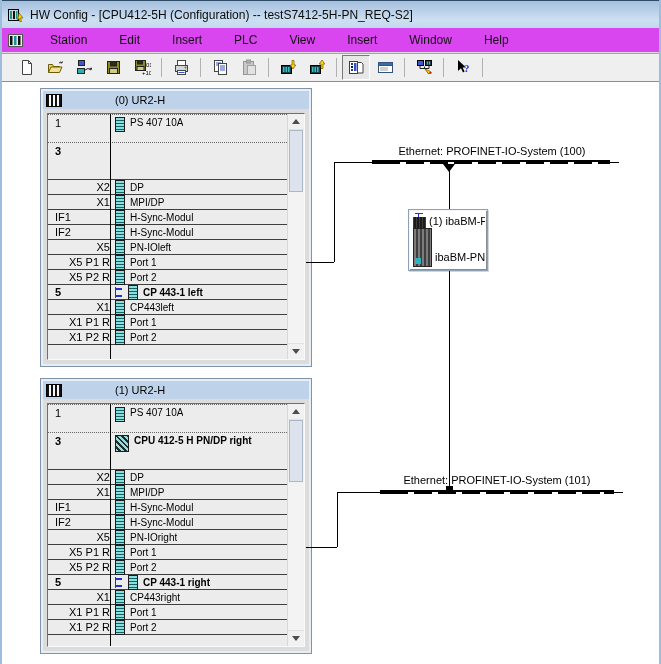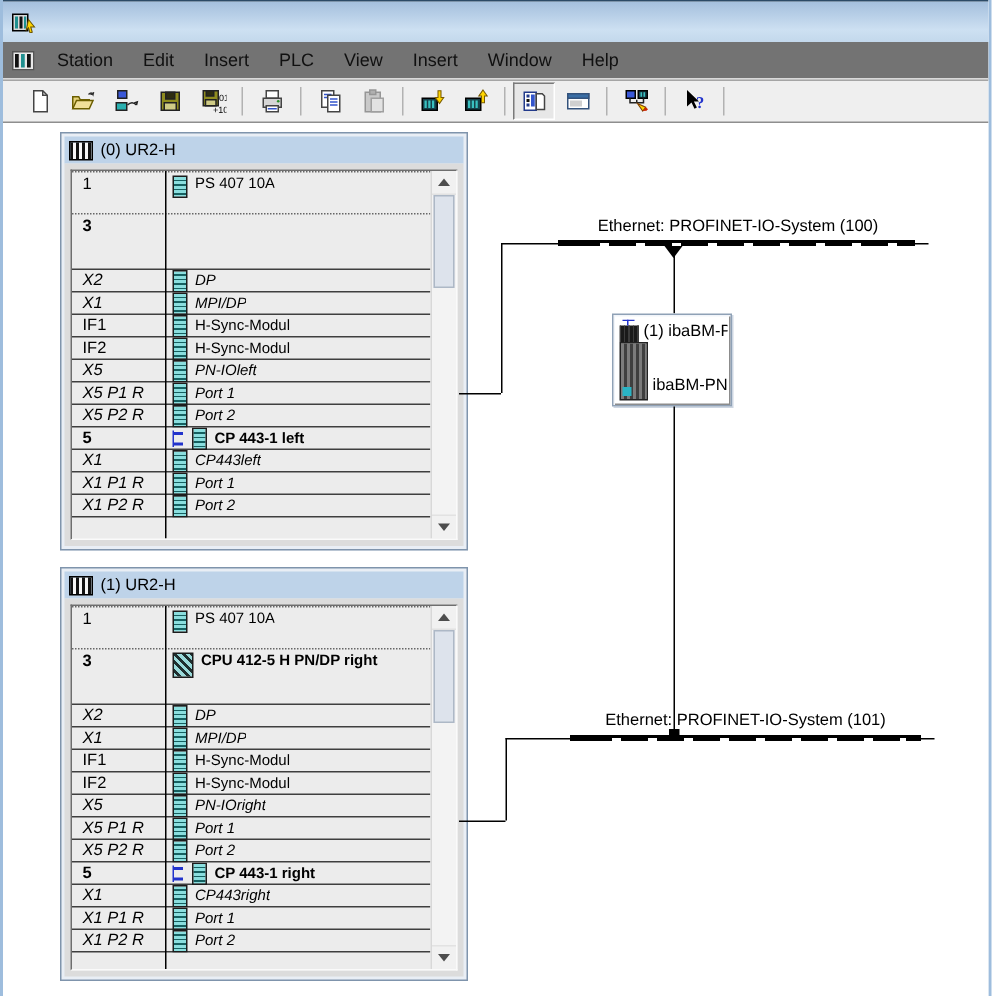--- a/index.html
+++ b/index.html
@@ -9,22 +9,22 @@
     border-left:2px solid #9ebddd;border-right:2px solid #9ebddd;box-sizing:border-box;
   }
   
   .titlebar{
     height:27px;border-top:1px solid #2c4a66;
     background:linear-gradient(#a4bfdd,#cde0f2 70%,#c3d8ec);
     display:flex;align-items:center;padding:0 6px;gap:6px;
   }
   .titlebar .ttext{font-size:12px;color:#0c0c0c;white-space:nowrap;}
   .menubar{
-    height:24px;background:#737373;display:flex;align-items:center;
-    padding:0 6px;gap:2px;border-bottom:1px solid #d9d9d9;
+    height:24px;background:#d946ef;display:flex;align-items:center;
+    padding:0 6px;gap:14px;border-bottom:1px solid #d9d9d9;
   }
   .menubar .mitem{font-size:12px;color:#101010;padding:3px 9px;cursor:default;}
   .menubar .micon{margin-right:4px;display:flex;align-items:center;}
   .toolbar{
     height:29px;background:#efefef;border-top:1px solid #a5a5a5;border-bottom:1px solid #8e8e8e;
     display:flex;align-items:center;padding:0 4px 0 10px;gap:1px;box-sizing:border-box;
   }
   .tbtn{width:26px;height:23px;display:flex;align-items:center;justify-content:center;border:1px solid transparent;}
   .tbtn.pressed{border-color:#7a7a7a #ffffff #ffffff #7a7a7a;background:#e7e7e7;}
   .tsep{width:1px;height:19px;background:#b2b2b2;margin:0 4px;}
@@ -35,39 +35,39 @@
   .rail::after{
     content:"";position:absolute;left:10px;right:10px;bottom:0;height:2px;
     background:repeating-linear-gradient(90deg,transparent 0 18px,#fff 18px 24px);
   }
   .rail-label{position:absolute;font-size:11px;color:#000;text-align:center;white-space:nowrap;}
   .tri-down{position:absolute;width:0;height:0;border-left:6px solid transparent;border-right:6px solid transparent;border-top:8px solid #000;}
   .notch{position:absolute;background:#000;}
   
   .rack-window{position:absolute;width:266px;border:1px solid #7f94ac;padding:2px;background:#e9eef5;box-sizing:content-box;}
   .rack-titlebar{height:18px;background:#bed3e9;display:flex;align-items:center;gap:5px;padding:0 3px;}
-  .rack-title{font-size:11px;color:#000;}
+  .rack-title{font-size:11px;color:#000;margin-left:48px;}
   .rack-icon{width:14px;height:11px;border:1px solid #000;
     background:repeating-linear-gradient(90deg,#111 0 2px,#f6f6f6 2px 4px);}
   .rack-body{padding:4px;background:#dcdcdc;}
   .rack-table{
     position:relative;background:#ececec;border:1px solid;border-color:#6e6e6e #fafafa #fafafa #6e6e6e;
     overflow:hidden;
   }
   .rack-table.h0{height:245px;} .rack-table.h1{height:242px;}
   .col-divider{position:absolute;left:62px;top:0;bottom:0;width:1px;background:#000;}
   .rack-row{display:flex;height:15px;box-sizing:border-box;border-bottom:1px solid #3f3f3f;align-items:center;margin-right:17px;}
   .rack-row.tall-a{height:29px;border-top:1px dotted #666;border-bottom:1px dotted #666;align-items:flex-start;}
   .rack-row.tall-b{height:37px;align-items:flex-start;}
   .rack-row.tall-a .slot,.rack-row.tall-b .slot{padding-top:2px;}
   .rack-row.tall-a .cell,.rack-row.tall-b .cell{padding-top:2px;}
   .slot{width:62px;box-sizing:border-box;padding-left:7px;font-size:11px;color:#000;flex:none;}
   .cell{flex:1;display:flex;align-items:center;gap:5px;padding-left:5px;overflow:hidden;white-space:nowrap;min-width:0;}
   .rack-row.tall-a .cell,.rack-row.tall-b .cell{align-items:flex-start;}
-  .it{font-style:italic;} .b{font-weight:bold;}
+  .it{text-align:right;} .b{font-weight:bold;}
   .mod-name{font-size:10px;color:#000;overflow:hidden;}
   .mod-icon{width:8px;height:13px;flex:none;border:1px solid #1c1c1c;
     background:repeating-linear-gradient(180deg,#8adede 0 2px,#156060 2px 3px);}
   .mod-icon.big{width:12px;height:15px;
     background:repeating-linear-gradient(45deg,#9adada 0 2px,#1f2f2f 2px 4px);}
   .plug-icon{width:7px;height:11px;flex:none;position:relative;border-left:1px solid #2233cc;}
   .plug-icon::before,.plug-icon::after{content:"";position:absolute;left:0;width:6px;height:2px;background:#2233cc;}
   .plug-icon::before{top:1px;} .plug-icon::after{bottom:1px;}
   
   .vscroll{position:absolute;top:0;right:0;bottom:0;width:16px;background:#f3f3f3;border-left:1px solid #d8d8d8;}
@@ -102,20 +102,21 @@
 <div class="titlebar">
   <span style="display:flex;">
     <svg width="16" height="15" viewBox="0 0 16 15">
       <rect x="0.5" y="2.5" width="10" height="11" fill="#d8d8d8" stroke="#000"></rect>
       <rect x="2" y="4" width="2" height="8" fill="#1f8f8f"></rect>
       <rect x="5" y="4" width="2" height="8" fill="#111"></rect>
       <rect x="8" y="4" width="1.5" height="8" fill="#1f8f8f"></rect>
       <polygon points="11,6 15,11 12.5,11 13.5,14.5 12,15 11,11.5 9.5,13" fill="#ffd500" stroke="#6b5400" stroke-width="0.7"></polygon>
     </svg>
   </span>
+  <span class="ttext">HW Config - [CPU412-5H (Configuration) -- testS7412-5H-PN_REQ-S2]</span>
 </div>
 
 <div class="menubar">
   <span class="micon">
     <svg width="15" height="13" viewBox="0 0 15 13">
       <rect x="0.5" y="0.5" width="14" height="12" fill="#e8e8e8" stroke="#555"></rect>
       <rect x="2" y="2" width="2.5" height="9" fill="#111"></rect>
       <rect x="6" y="2" width="2.5" height="9" fill="#1f8f8f"></rect>
       <rect x="10" y="2" width="2.5" height="9" fill="#111"></rect>
     </svg>

